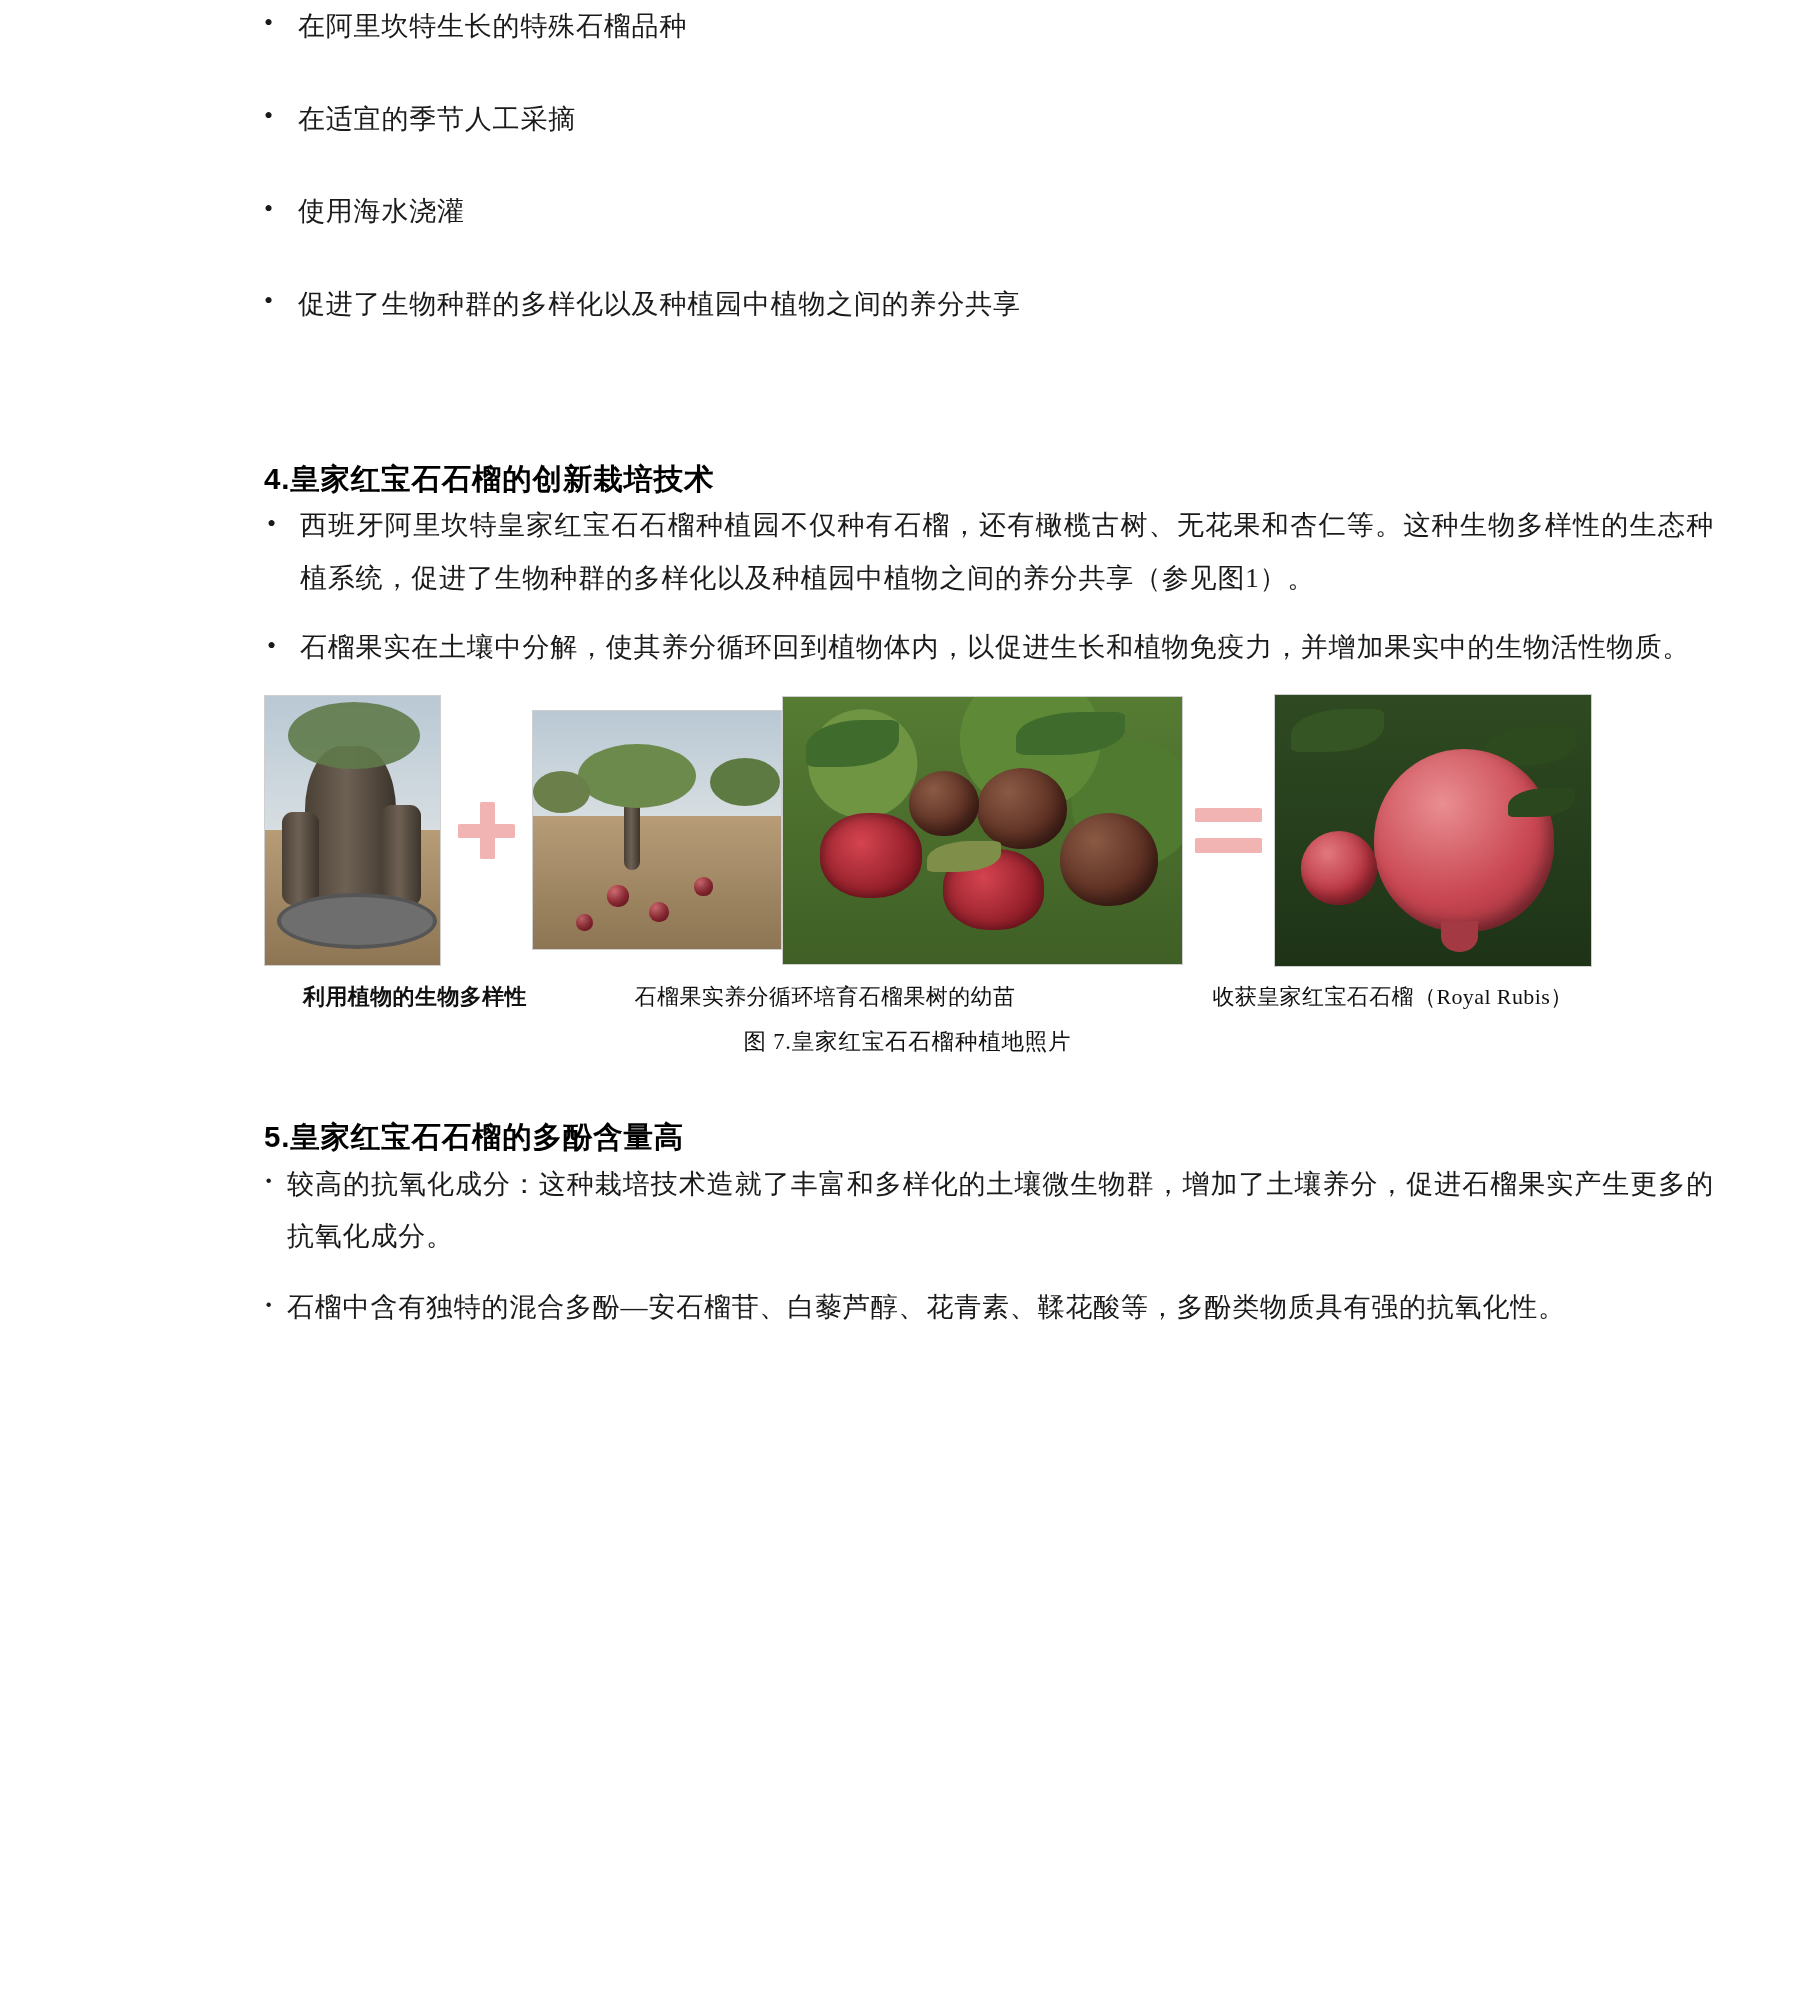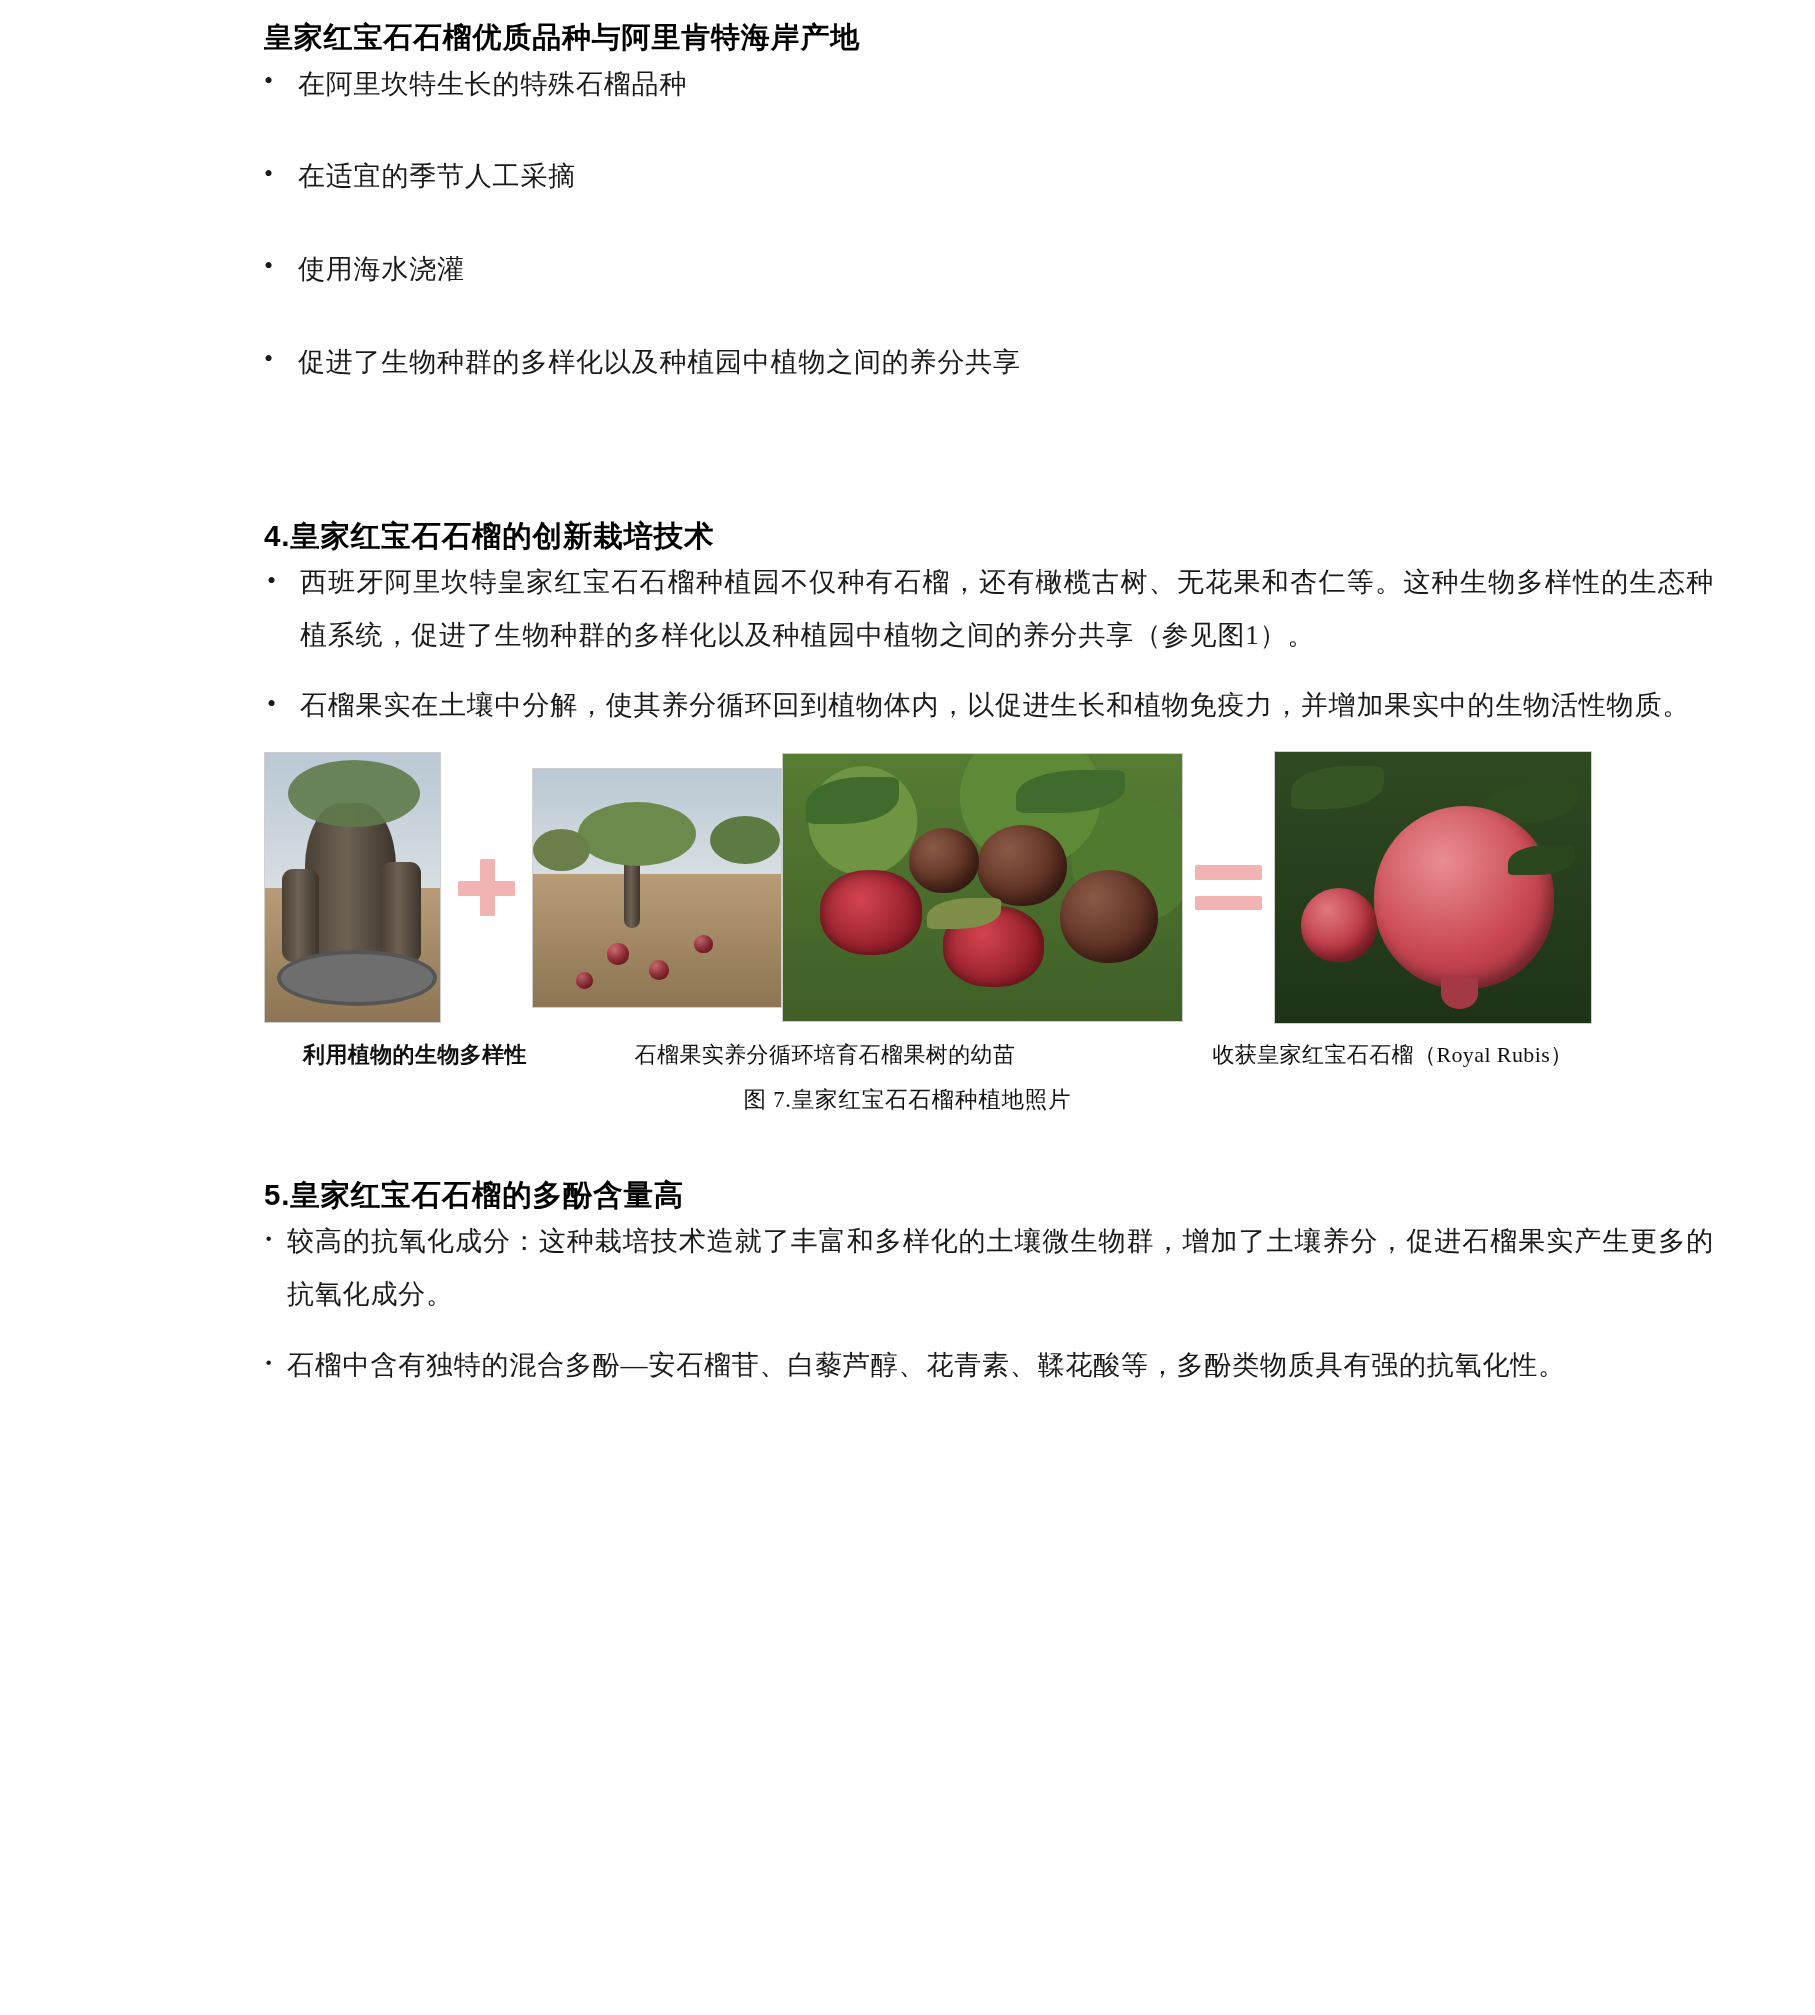--- a/index.html
+++ b/index.html
@@ -247,21 +247,20 @@
     position: absolute;
     background: #3f6b2c;
     border-radius: 60% 10% 60% 10%;
   }
 </style>
 </head>
 <body>
 
 <div class="page">
 
-  <h1 class="doc-heading">皇家红宝石石榴优质品种与阿里肯特海岸产地</h1>
 
   <ul class="bullets list-top">
     <li>在阿里坎特生长的特殊石榴品种</li>
     <li>在适宜的季节人工采摘</li>
     <li>使用海水浇灌</li>
     <li>促进了生物种群的多样化以及种植园中植物之间的养分共享</li>
   </ul>
 
   <div class="gap-large"></div>
 

